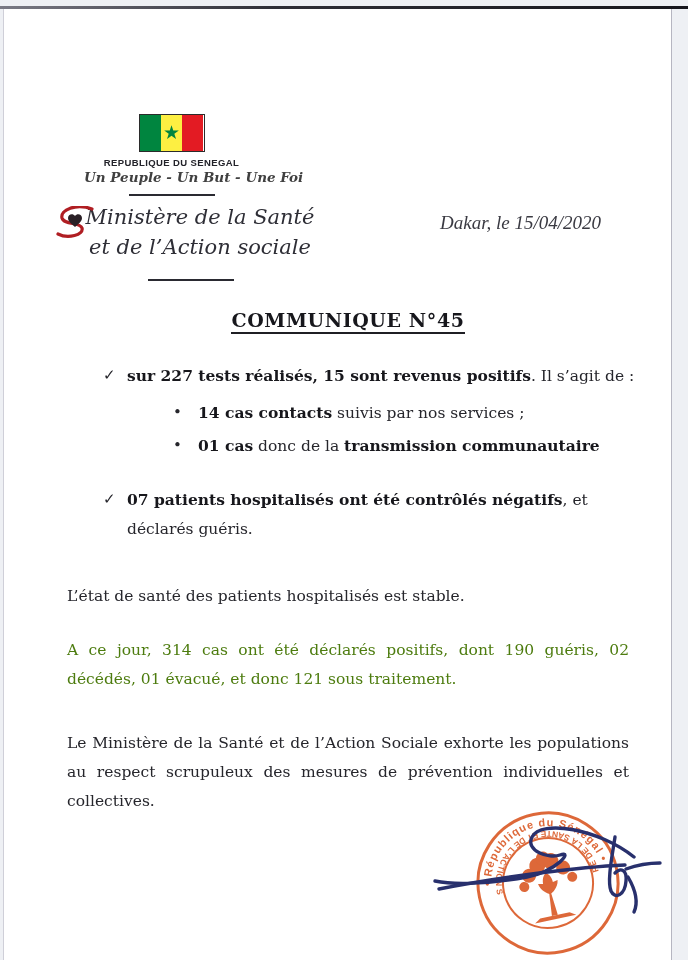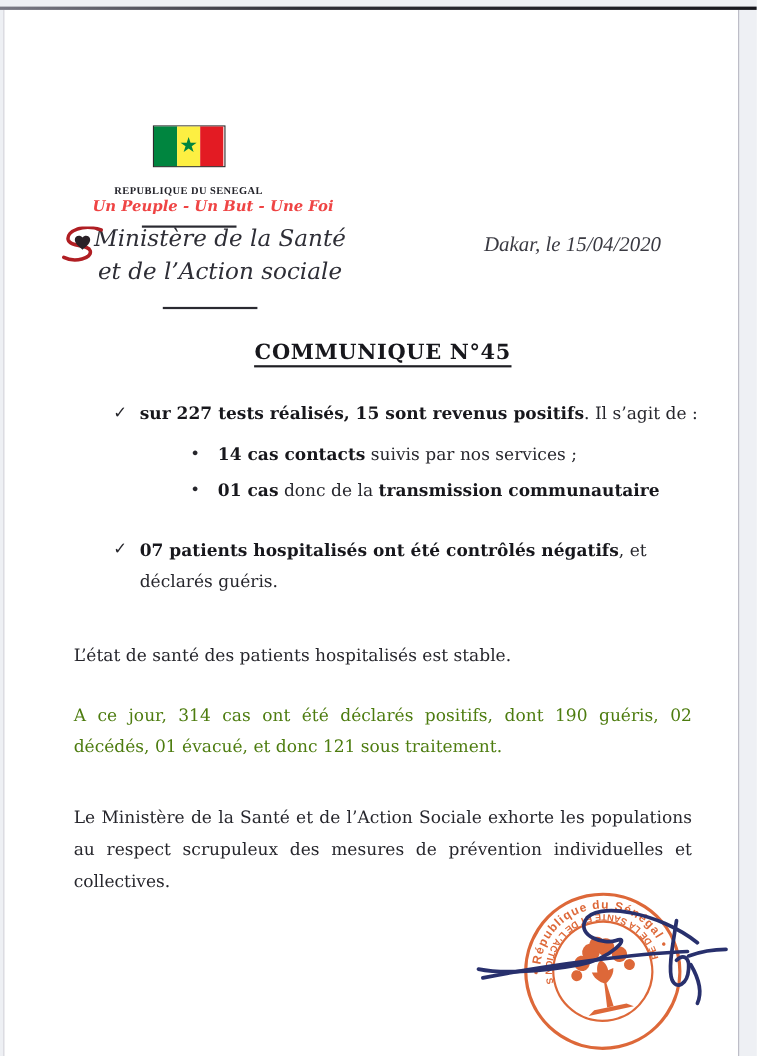--- a/index.html
+++ b/index.html
@@ -27,27 +27,27 @@
   .flag {
     width: 66px; height: 38px; margin: 0 auto;
     border: 1px solid #2b2b2b; display: flex;
   }
   .flag .band { flex: 1; position: relative; }
   .flag .star {
     position: absolute; left: 50%; top: 50%; transform: translate(-50%, -54%);
     font-size: 19px; line-height: 1;
   }
   .republic-label {
-    margin-top: 17px;
-    font-family: Liberation Serif, serif;
+    margin-top: 5px;
+    font-family: Liberation Sans, sans-serif;
     font-size: 9.5px; font-weight: bold; letter-spacing: .4px; color: #23232a;
     white-space: nowrap;
   }
   .motto {
-    font-style: italic; font-size: 13.5px; font-weight: bold; color: #ef4444;
+    font-style: italic; font-size: 13.5px; font-weight: bold; color: #404040;
     margin-top: 1px; white-space: nowrap;
   }
   .rule { background: #2a2a31; height: 2px; }
   .rule-motto { width: 86px; margin: 9px auto 0 auto; }
   .ministry-block { position: absolute; left: 52px; top: 193px; width: 270px; }
   .ministry-logo { position: absolute; left: 0; top: 4px; }
   .ministry-name {
     margin-left: 18px; text-align: center;
     font-style: italic; font-size: 21px; color: #2e2e36; line-height: 1.45;
     white-space: nowrap;

